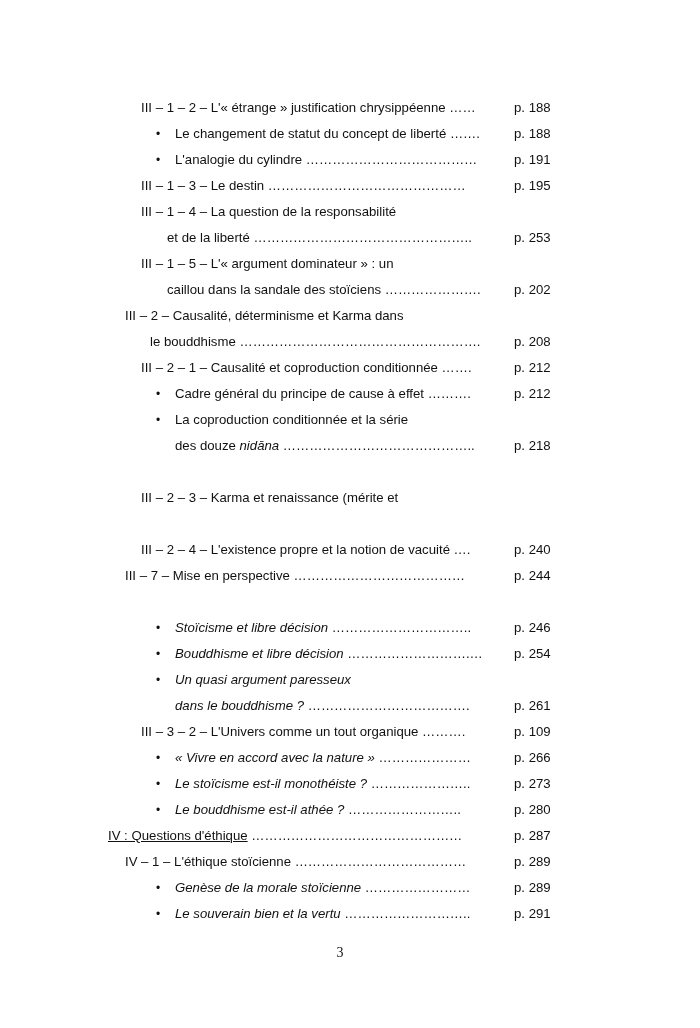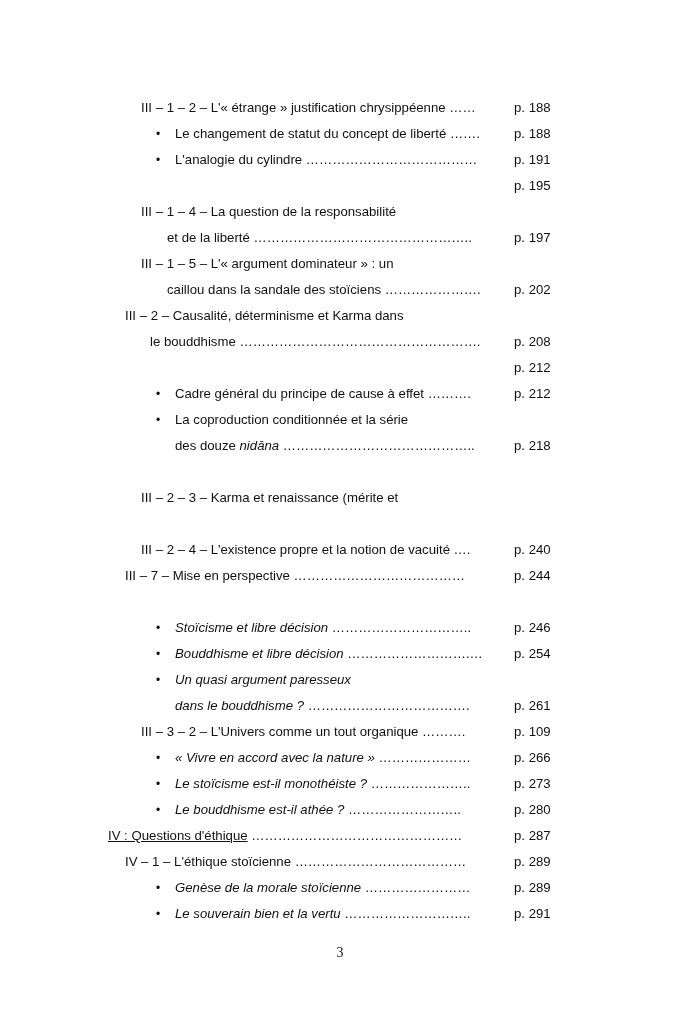--- a/index.html
+++ b/index.html
@@ -31,30 +31,31 @@
     <span class="pg">p. 188</span>
   </div>
 
   <div class="line" style="top:150px">
     <span class="bullet" style="left:156px">•</span>
     <span class="text" style="left:175px">L'analogie du cylindre …………………………………</span>
     <span class="pg">p. 191</span>
   </div>
 
   <div class="line" style="top:176px">
+    <span class="text" style="left:141px">III – 1 – 3 – Le destin ………………………………………</span>
     <span class="pg">p. 195</span>
   </div>
 
   <div class="line" style="top:202px">
     <span class="text" style="left:141px">III – 1 – 4 –  La question de la responsabilité</span>
   </div>
 
   <div class="line" style="top:228px">
     <span class="text" style="left:167px">et de la liberté …………………………………………..</span>
-    <span class="pg">p. 197</span>
+    <span class="pg">p. 253</span>
   </div>
 
   <div class="line" style="top:254px">
     <span class="text" style="left:141px">III – 1 – 5 – L'« argument dominateur » : un</span>
   </div>
 
   <div class="line" style="top:280px">
     <span class="text" style="left:167px">caillou dans la sandale des stoïciens ………………….</span>
     <span class="pg">p. 202</span>
   </div>
@@ -62,20 +63,21 @@
   <div class="line" style="top:306px">
     <span class="text" style="left:125px">III – 2 – Causalité, déterminisme et Karma dans</span>
   </div>
 
   <div class="line" style="top:332px">
     <span class="text" style="left:150px">le bouddhisme ……………………………………………….</span>
     <span class="pg">p. 208</span>
   </div>
 
   <div class="line" style="top:358px">
+    <span class="text" style="left:141px">III – 2 – 1 – Causalité et coproduction conditionnée …….</span>
     <span class="pg">p. 212</span>
   </div>
 
   <div class="line" style="top:384px">
     <span class="bullet" style="left:156px">•</span>
     <span class="text" style="left:175px">Cadre général du principe de cause à effet ……….</span>
     <span class="pg">p. 212</span>
   </div>
 
   <div class="line" style="top:410px">

